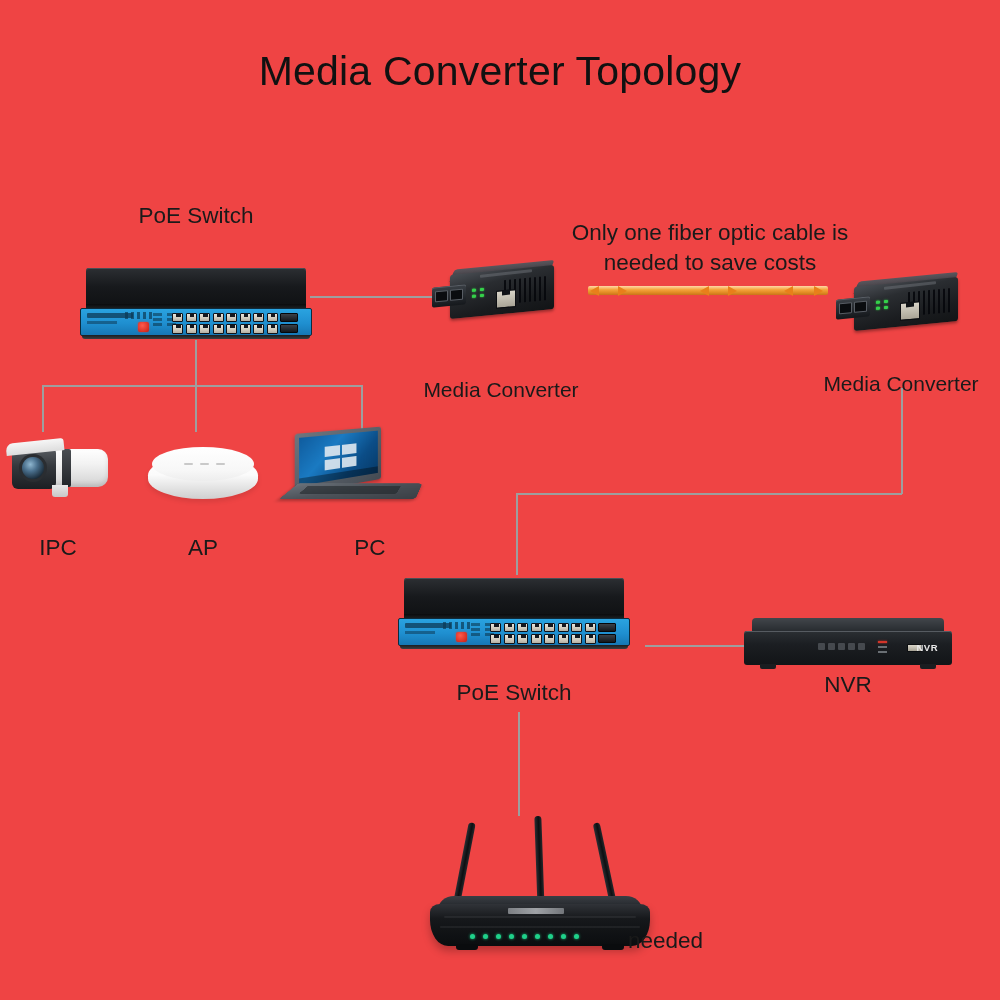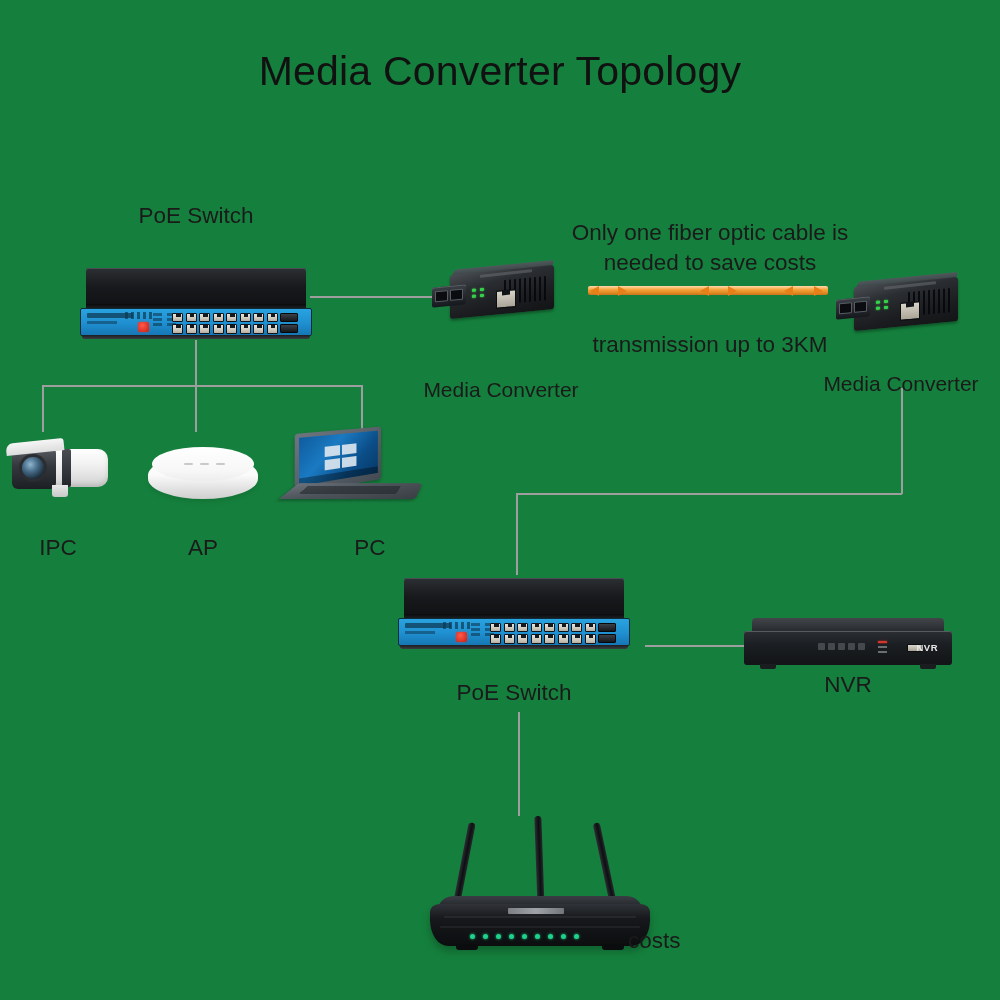--- a/index.html
+++ b/index.html
@@ -4,21 +4,21 @@
 <style>
   html, body {
     margin: 0;
     padding: 0;
     background: #ffffff;
   }
   #canvas {
     position: relative;
     width: 1000px;
     height: 1000px;
-    background: #15803d;
+    background: #ef4444;
     font-family: "Liberation Sans", sans-serif;
     overflow: hidden;
   }
 
   
   #title {
     position: absolute;
     left: 0; top: 48px;
     width: 1000px;
     text-align: center;
@@ -641,21 +641,20 @@
   <div id="fiber" style="left:588px; top:286px; width:240px;">
     <div class="arw l" style="left:2px;"></div>
     <div class="arw r" style="left:30px;"></div>
     <div class="arw l" style="left:112px;"></div>
     <div class="arw r" style="left:140px;"></div>
     <div class="arw l" style="left:196px;"></div>
     <div class="arw r" style="left:226px;"></div>
   </div>
   <div class="label big" style="left:540px; top:250px; width:340px;">needed to save costs</div>
   <div class="label big" style="left:540px; top:220px; width:340px;">Only one fiber optic cable is</div>
-  <div class="label big" style="left:540px; top:332px; width:340px;">transmission up to 3KM</div>
 
   <div class="mconv" style="left:836px; top:276px;">
     <div class="mc-top"></div>
     <div class="mc-body"></div>
     <div class="mc-silk"></div>
     <div class="mc-vents">
       <i style="left:0"></i>
         <i style="left:5px"></i>
         <i style="left:10px"></i>
       <i style="left:15px"></i>
@@ -828,15 +827,15 @@
         <i style="left:52px"></i>
         <i style="left:65px"></i>
       <i style="left:78px"></i>
         <i style="left:91px"></i>
         <i style="left:104px"></i>
     </div>
 
     <div class="rt-foot" style="left:26px;"></div>
     <div class="rt-foot" style="left:172px;"></div>
   </div>
-  <div class="label big" style="left:628px; top:928px; width:160px; text-align:left;">costs</div>
+  <div class="label big" style="left:628px; top:928px; width:160px; text-align:left;">needed</div>
 
 </div>
 
 </body></html>

